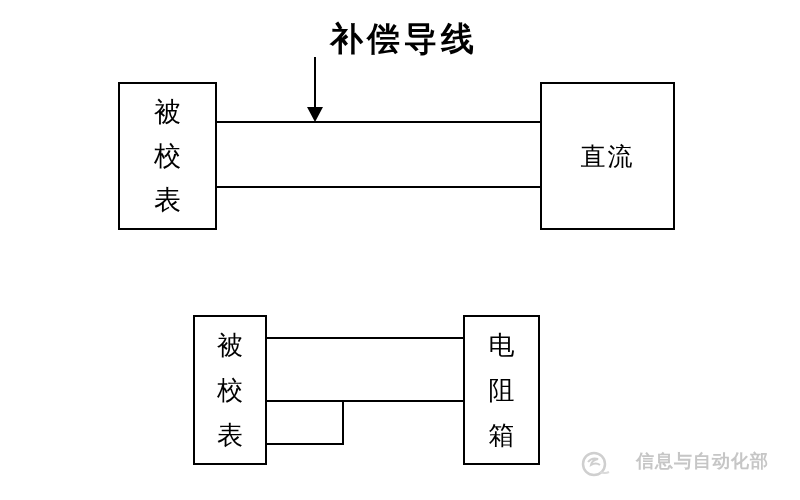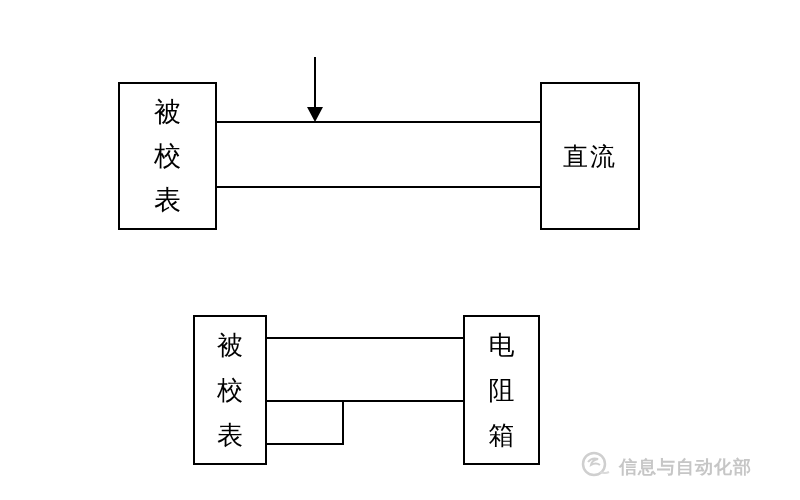--- a/index.html
+++ b/index.html
@@ -31,21 +31,21 @@
     align-items: center;
     justify-content: center;
     color: #000000;
   }
   .box .box-line {
     text-align: center;
     white-space: nowrap;
   }
   .box-top-left    { left: 118px; top: 82px;  width: 99px;  height: 148px; }
   .box-top-left .box-line  { font-size: 27px; line-height: 44px; }
-  .box-top-right   { left: 540px; top: 82px;  width: 100px; height: 148px; }
+  .box-top-right   { left: 540px; top: 82px;  width: 135px; height: 148px; }
   .box-top-right .box-line { font-size: 25px; line-height: 45px; letter-spacing: 2px; }
   .box-bottom-left { left: 193px; top: 315px; width: 74px;  height: 150px; }
   .box-bottom-left .box-line { font-size: 26px; line-height: 45px; }
   .box-bottom-right{ left: 463px; top: 315px; width: 77px;  height: 150px; }
   .box-bottom-right .box-line { font-size: 26px; line-height: 45px; }
 
   .wire-h {
     position: absolute;
     height: 2px;
     background: #000000;
@@ -79,38 +79,39 @@
     border-left: 8px solid transparent;
     border-right: 8px solid transparent;
     border-top: 15px solid #000000;
   }
 
   .watermark {
     position: absolute;
     left: 578px;
     top: 449px;
     display: flex;
-    align-items: flex-end;
-    gap: 7px;
+    align-items: flex-start;
+    gap: 24px;
   }
   .watermark-text {
     font-size: 18px;
     font-weight: bold;
     color: #c6c6c6;
     letter-spacing: 1px;
     text-shadow: 1px 1px 0 #ffffff;
     white-space: nowrap;
   }
   .watermark-logo { display: block; }
 </style>
 </head>
 <body>
 
 <div class="canvas">
 
+  <div class="diagram-title">补偿导线</div>
 
   <div class="arrow-line"></div>
   <div class="arrow-head"></div>
 
   <div class="box box-top-left">
     <div class="box-line">被</div>
     <div class="box-line">校</div>
     <div class="box-line">表</div>
   </div>
 

